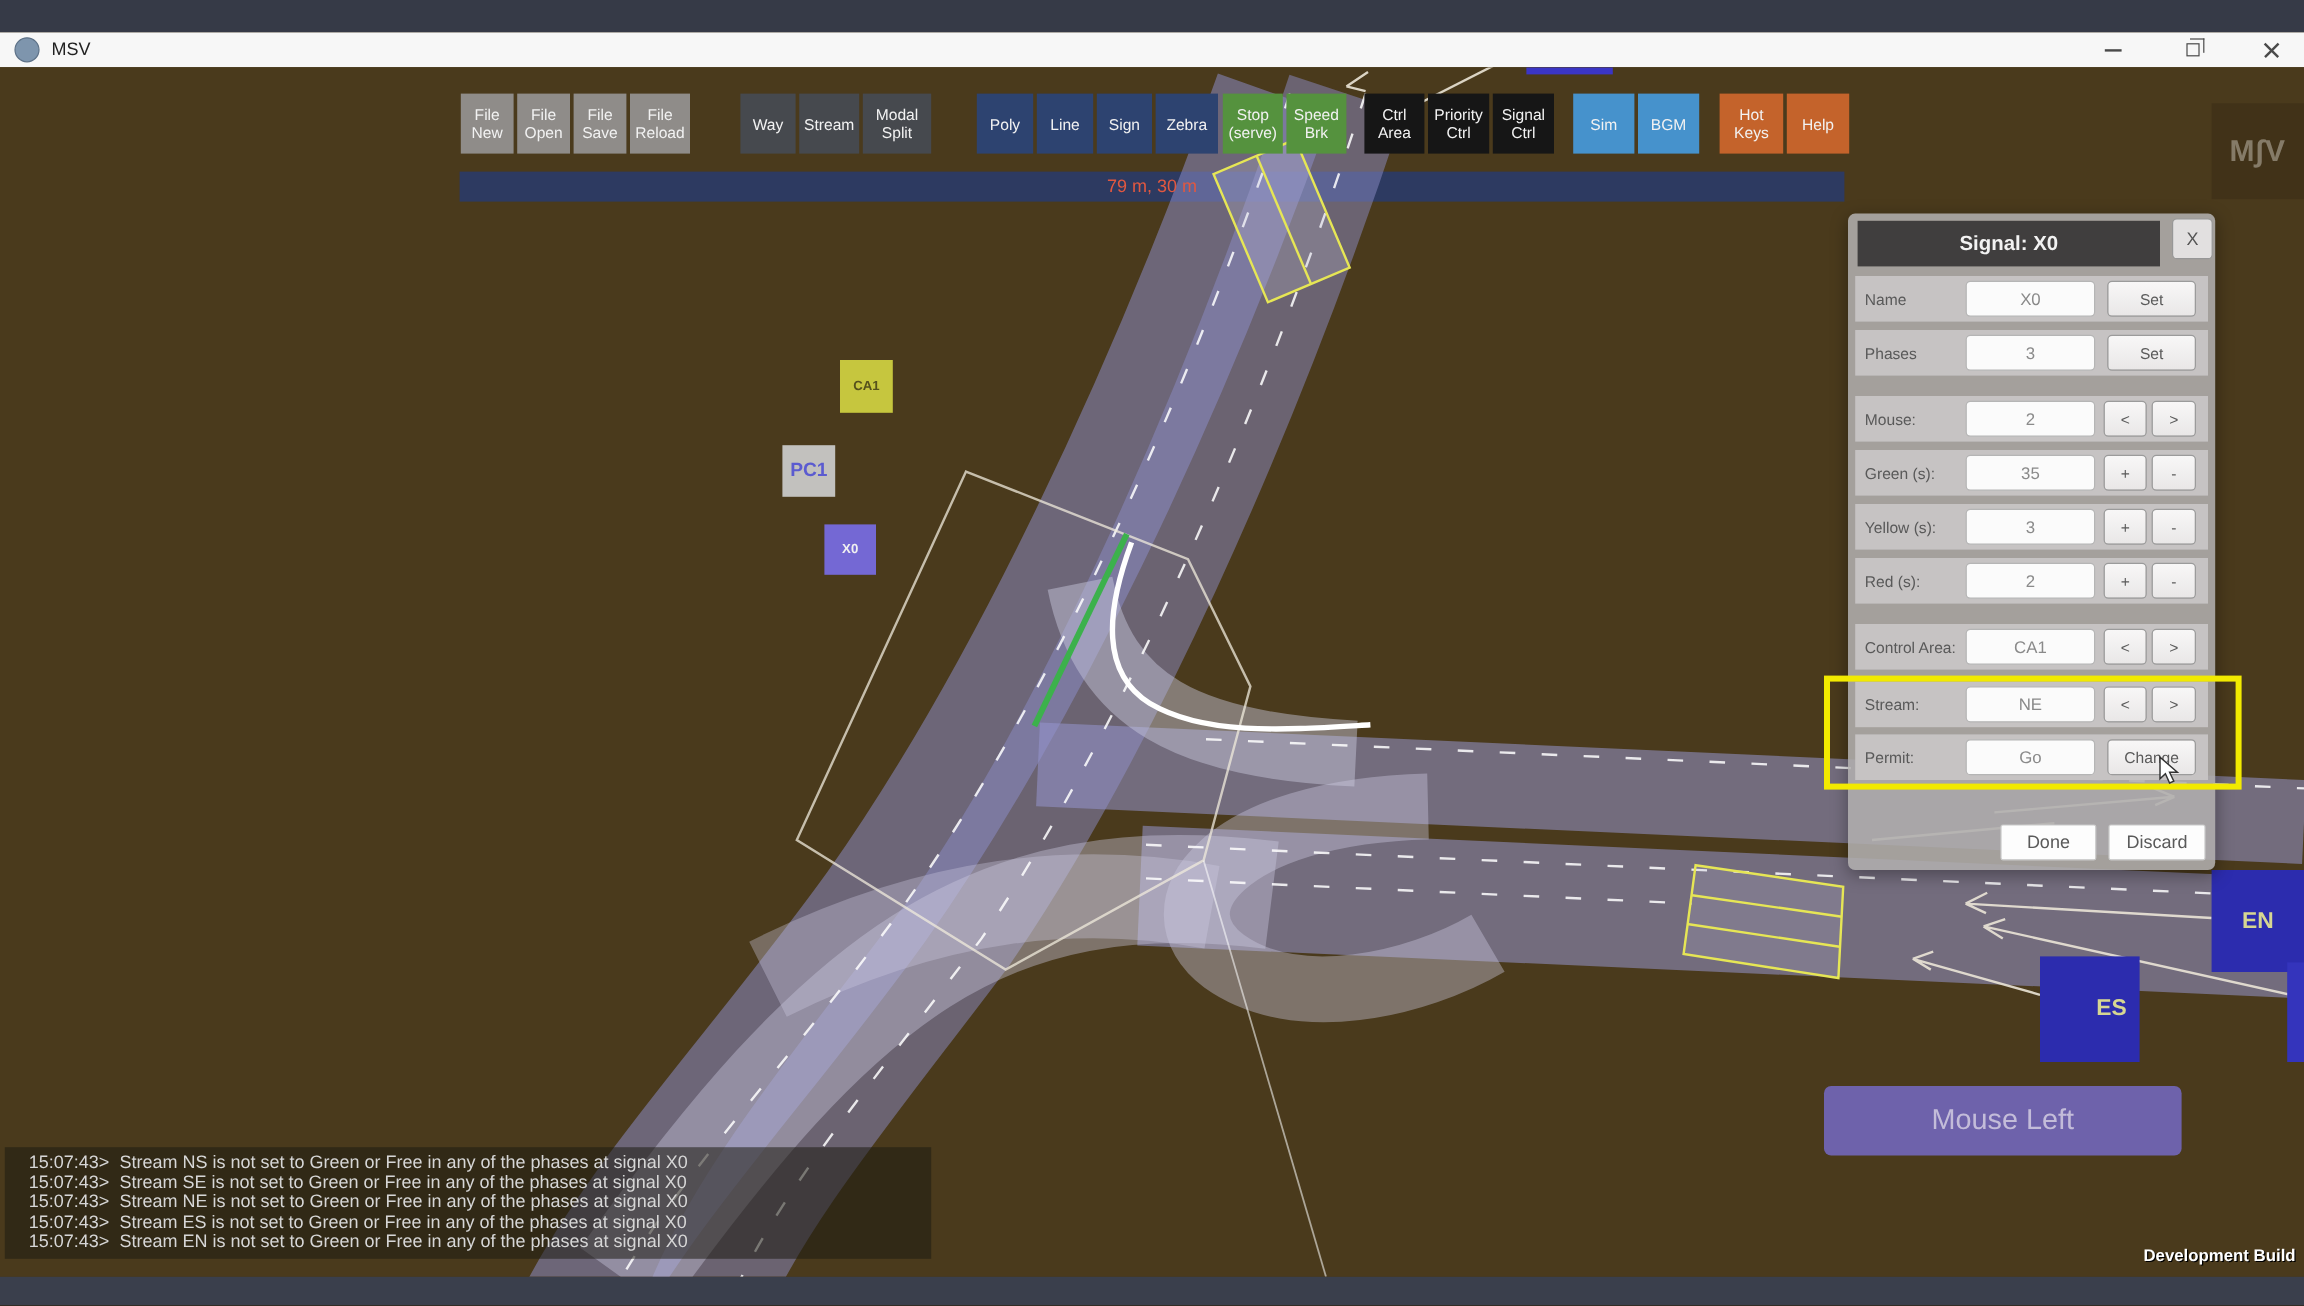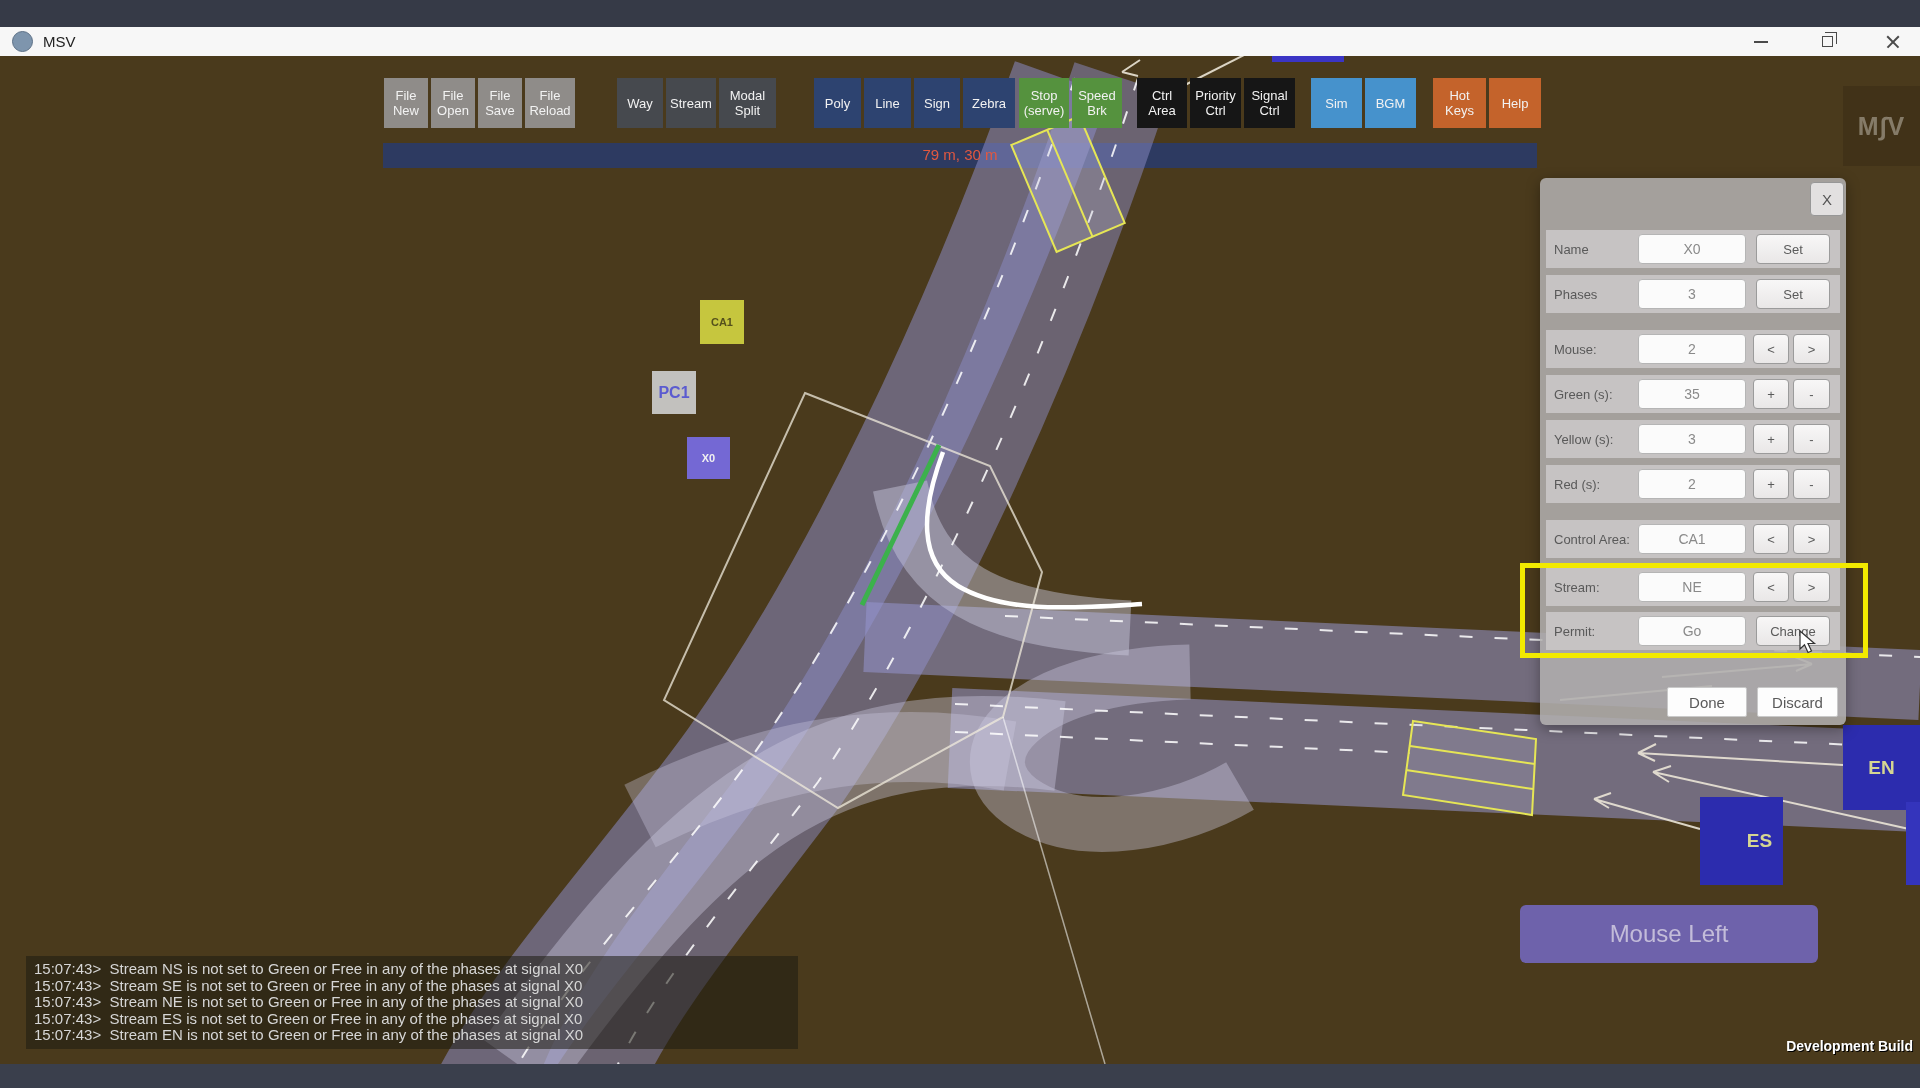--- a/index.html
+++ b/index.html
@@ -56,21 +56,21 @@
   .pbtn{position:absolute;top:4px;height:30px;background:linear-gradient(#f8f7f7,#e9e7e7);border:1px solid #9b9b9b;border-radius:4px;display:flex;align-items:center;justify-content:center;font-size:13px;color:#5a5a5a;cursor:default;}
   .pbtn.w1{left:207px;width:36px;} .pbtn.w2{left:247px;width:37px;} .pbtn.wide{left:210px;width:74px;}
   .pbtn.bottom{top:0;position:absolute;background:#fdfdfd;border:1px solid #c9c9c9;border-radius:2px;font-size:15px;}
   #done-row{position:absolute;left:0;top:509px;width:306px;height:30px;}
   #btn-done{left:127px;width:80px;height:30px;}
   #btn-discard{left:217px;width:81px;height:30px;}
 
   #highlight-rect{position:absolute;left:1520px;top:507px;width:348px;height:95px;border:5px solid #f2ea00;z-index:30;}
 
   
-  #log-panel{position:absolute;left:26px;top:900px;width:772px;height:93px;background:rgba(30,28,18,0.55);z-index:12;padding:5px 8px;}
+  #log-panel{position:absolute;left:4px;top:900px;width:772px;height:93px;background:rgba(30,28,18,0.55);z-index:12;padding:5px 20px;}
   .logline{font-size:15px;line-height:16.6px;color:#d6d6d6;white-space:pre;}
 
   
   #mouse-left{position:absolute;left:1520px;top:849px;width:298px;height:58px;background:#6e62ab;border-radius:6px;display:flex;align-items:center;justify-content:center;color:#c3bcd9;font-size:24px;z-index:10;cursor:default;}
   #dev-build{position:absolute;right:7px;top:982px;font-size:14px;font-weight:bold;color:#fff;text-shadow:1px 1px 0 #000;z-index:10;}
   #msv-watermark{position:absolute;left:1843px;top:30px;width:77px;height:80px;background:rgba(0,0,0,0.12);display:flex;align-items:center;justify-content:center;color:rgba(170,163,148,0.65);font-size:25px;font-weight:bold;letter-spacing:1px;z-index:2;}
 
   #cursor{position:absolute;left:1798px;top:574px;z-index:40;}
 </style>
 </head>
@@ -177,20 +177,21 @@
     <div class="tb orange" style="left:1489px;width:52px">Help</div>
 
     <div id="box-ca1" class="maplabel">CA1</div>
     <div id="box-pc1" class="maplabel">PC1</div>
     <div id="box-x0" class="maplabel">X0</div>
     <div id="box-en" class="maplabel">EN</div>
     <div id="box-es" class="maplabel">ES</div>
     <div id="box-sliver" class="maplabel"></div>
 
     <div id="signal-panel">
+      <div id="panel-header">Signal: X0</div>
       <div id="panel-close">X</div>
 
       <div class="prow" style="top:52px">
         <span class="plabel">Name</span>
         <span class="pinput">X0</span>
         <span class="pbtn wide">Set</span>
       </div>
       <div class="prow" style="top:97px">
         <span class="plabel">Phases</span>
         <span class="pinput">3</span>

